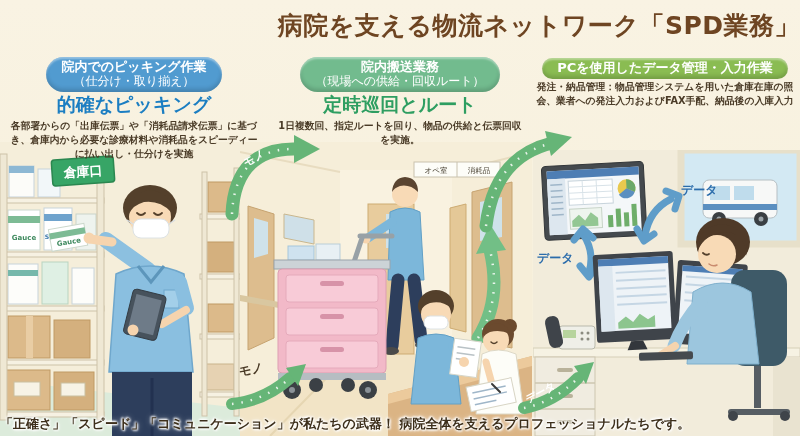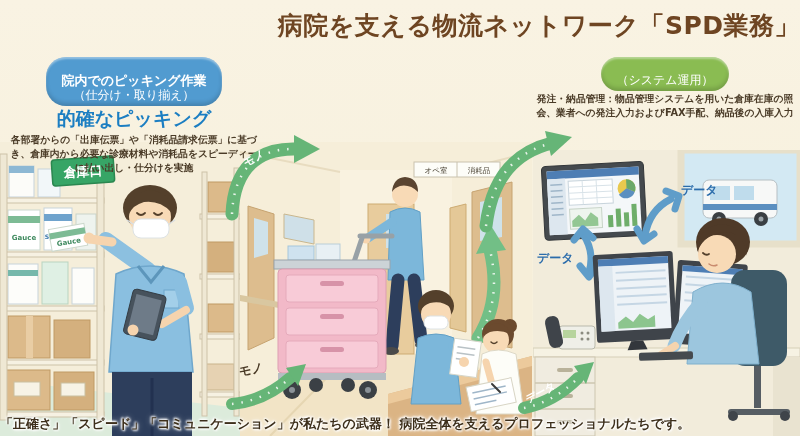--- a/index.html
+++ b/index.html
@@ -1,21 +1,21 @@
 <!DOCTYPE html>
 <html><head>
 <meta charset="utf-8">
 <style>
 *{margin:0;padding:0;box-sizing:border-box}
 html,body{width:800px;height:436px}
 body{font-family:"DejaVu Sans",sans-serif;background:#f7f1de}
 .stage{position:relative;width:800px;height:436px;background:linear-gradient(#f9f3e3,#f6efd9);overflow:hidden}
 .title{position:absolute;top:9px;width:100%;text-align:right;font-size:25px;font-weight:bold;color:#6e4522;letter-spacing:.5px;z-index:7}
 .hdr{position:absolute;top:57px;text-align:center;z-index:5}
-.hdr .pill{display:inline-block;border-radius:20px;padding:16px 15px 4px;color:#fff;line-height:1.18;
+.hdr .pill{display:inline-block;border-radius:20px;padding:2px 15px 4px;color:#fff;line-height:1.18;
   box-shadow:inset 0 2px 2px rgba(255,255,255,.4),inset 0 -3px 4px rgba(0,0,0,.16)}
 .p1{left:8px;width:252px}.p2{left:276px;width:248px}.p3{left:532px;width:266px}
 .p1 .pill{background:#519bd0}.p2 .pill{background:#72bb8e}.p3 .pill{background:#8abc52}
 .pill .l1{font-size:13px;font-weight:bold}.pill .l2{font-size:12px}
 .hdr .heading{font-size:19px;font-weight:bold;margin-top:0}
 .p1 .heading{color:#1b7ec2}.p2 .heading{color:#2e9e61}.p3 .heading{color:#55a33b}
 .hdr .desc{font-size:9.8px;font-weight:bold;line-height:1.4;color:#4a3b27;margin-top:1px}
 .scene{position:absolute;z-index:1}
 #sceneWarehouse{left:0;top:142px}
 #sceneCorridor{left:240px;top:142px}
@@ -34,24 +34,32 @@
 
   <div class="hdr p1">
     <div class="pill">
       <div class="l1">院内でのピッキング作業</div>
       <div class="l2">（仕分け・取り揃え）</div>
     </div>
     <div class="heading">的確なピッキング</div>
     <div class="desc">各部署からの「出庫伝票」や「消耗品請求伝票」に基づき、倉庫内から必要な診療材料や消耗品をスピーディーに払い出し・仕分けを実施</div>
   </div>
 
+  <div class="hdr p2">
+    <div class="pill">
+      <div class="l1">院内搬送業務</div>
+      <div class="l2">（現場への供給・回収ルート）</div>
+    </div>
+    <div class="heading">定時巡回とルート</div>
+    <div class="desc">1日複数回、指定ルートを回り、物品の供給と伝票回収を実施。</div>
+  </div>
 
   <div class="hdr p3">
     <div class="pill">
-      <div class="l2">（システム運用）</div>
+      <div class="l1">PCを使用したデータ管理・入力作業</div>
     </div>
     <div class="desc">発注・納品管理：物品管理システムを用いた倉庫在庫の照会、業者への発注入力およびFAX手配、納品後の入庫入力</div>
   </div>
 
   <svg id="sceneWarehouse" class="scene" width="240" height="294" viewBox="0 0 240 294">
     <rect width="240" height="294" fill="#f5eeda"></rect>
     <path d="M0 238 L240 266 L240 294 L0 294 Z" fill="#dcebdb"></path>
 
     <g>
       <rect x="9" y="24" width="25" height="31" fill="#fcfcf9" stroke="#c7d3da"></rect>

